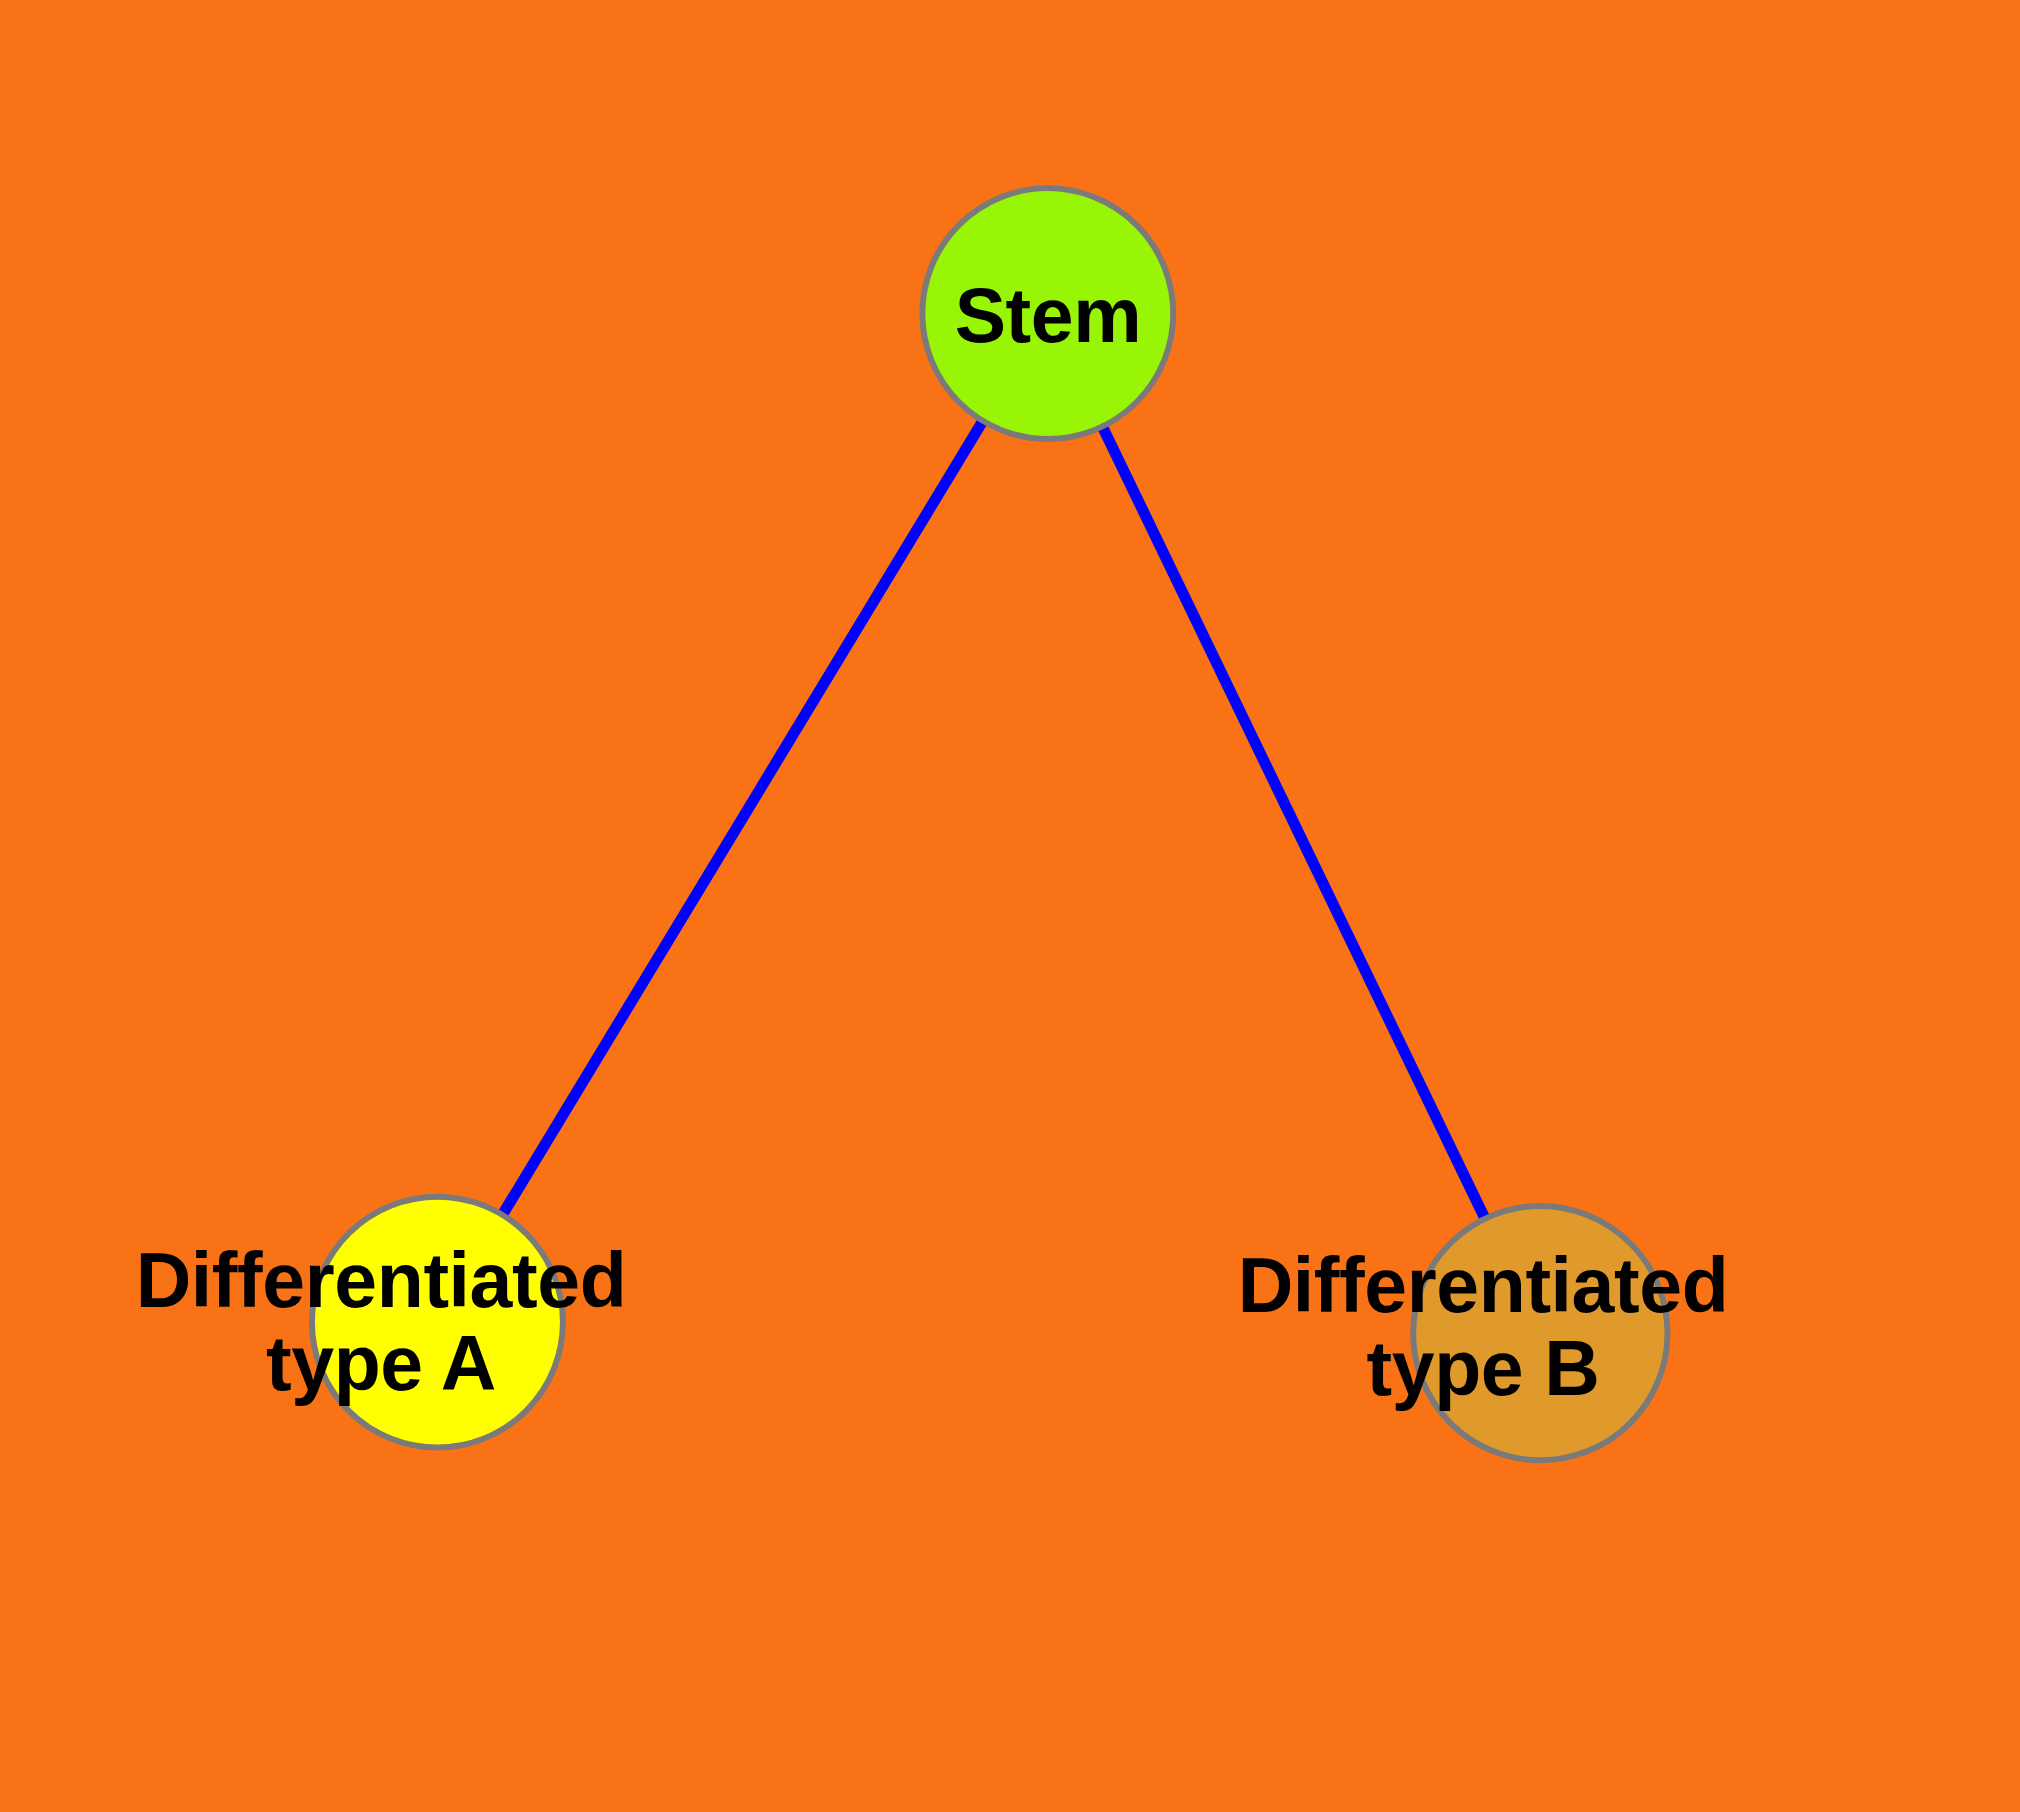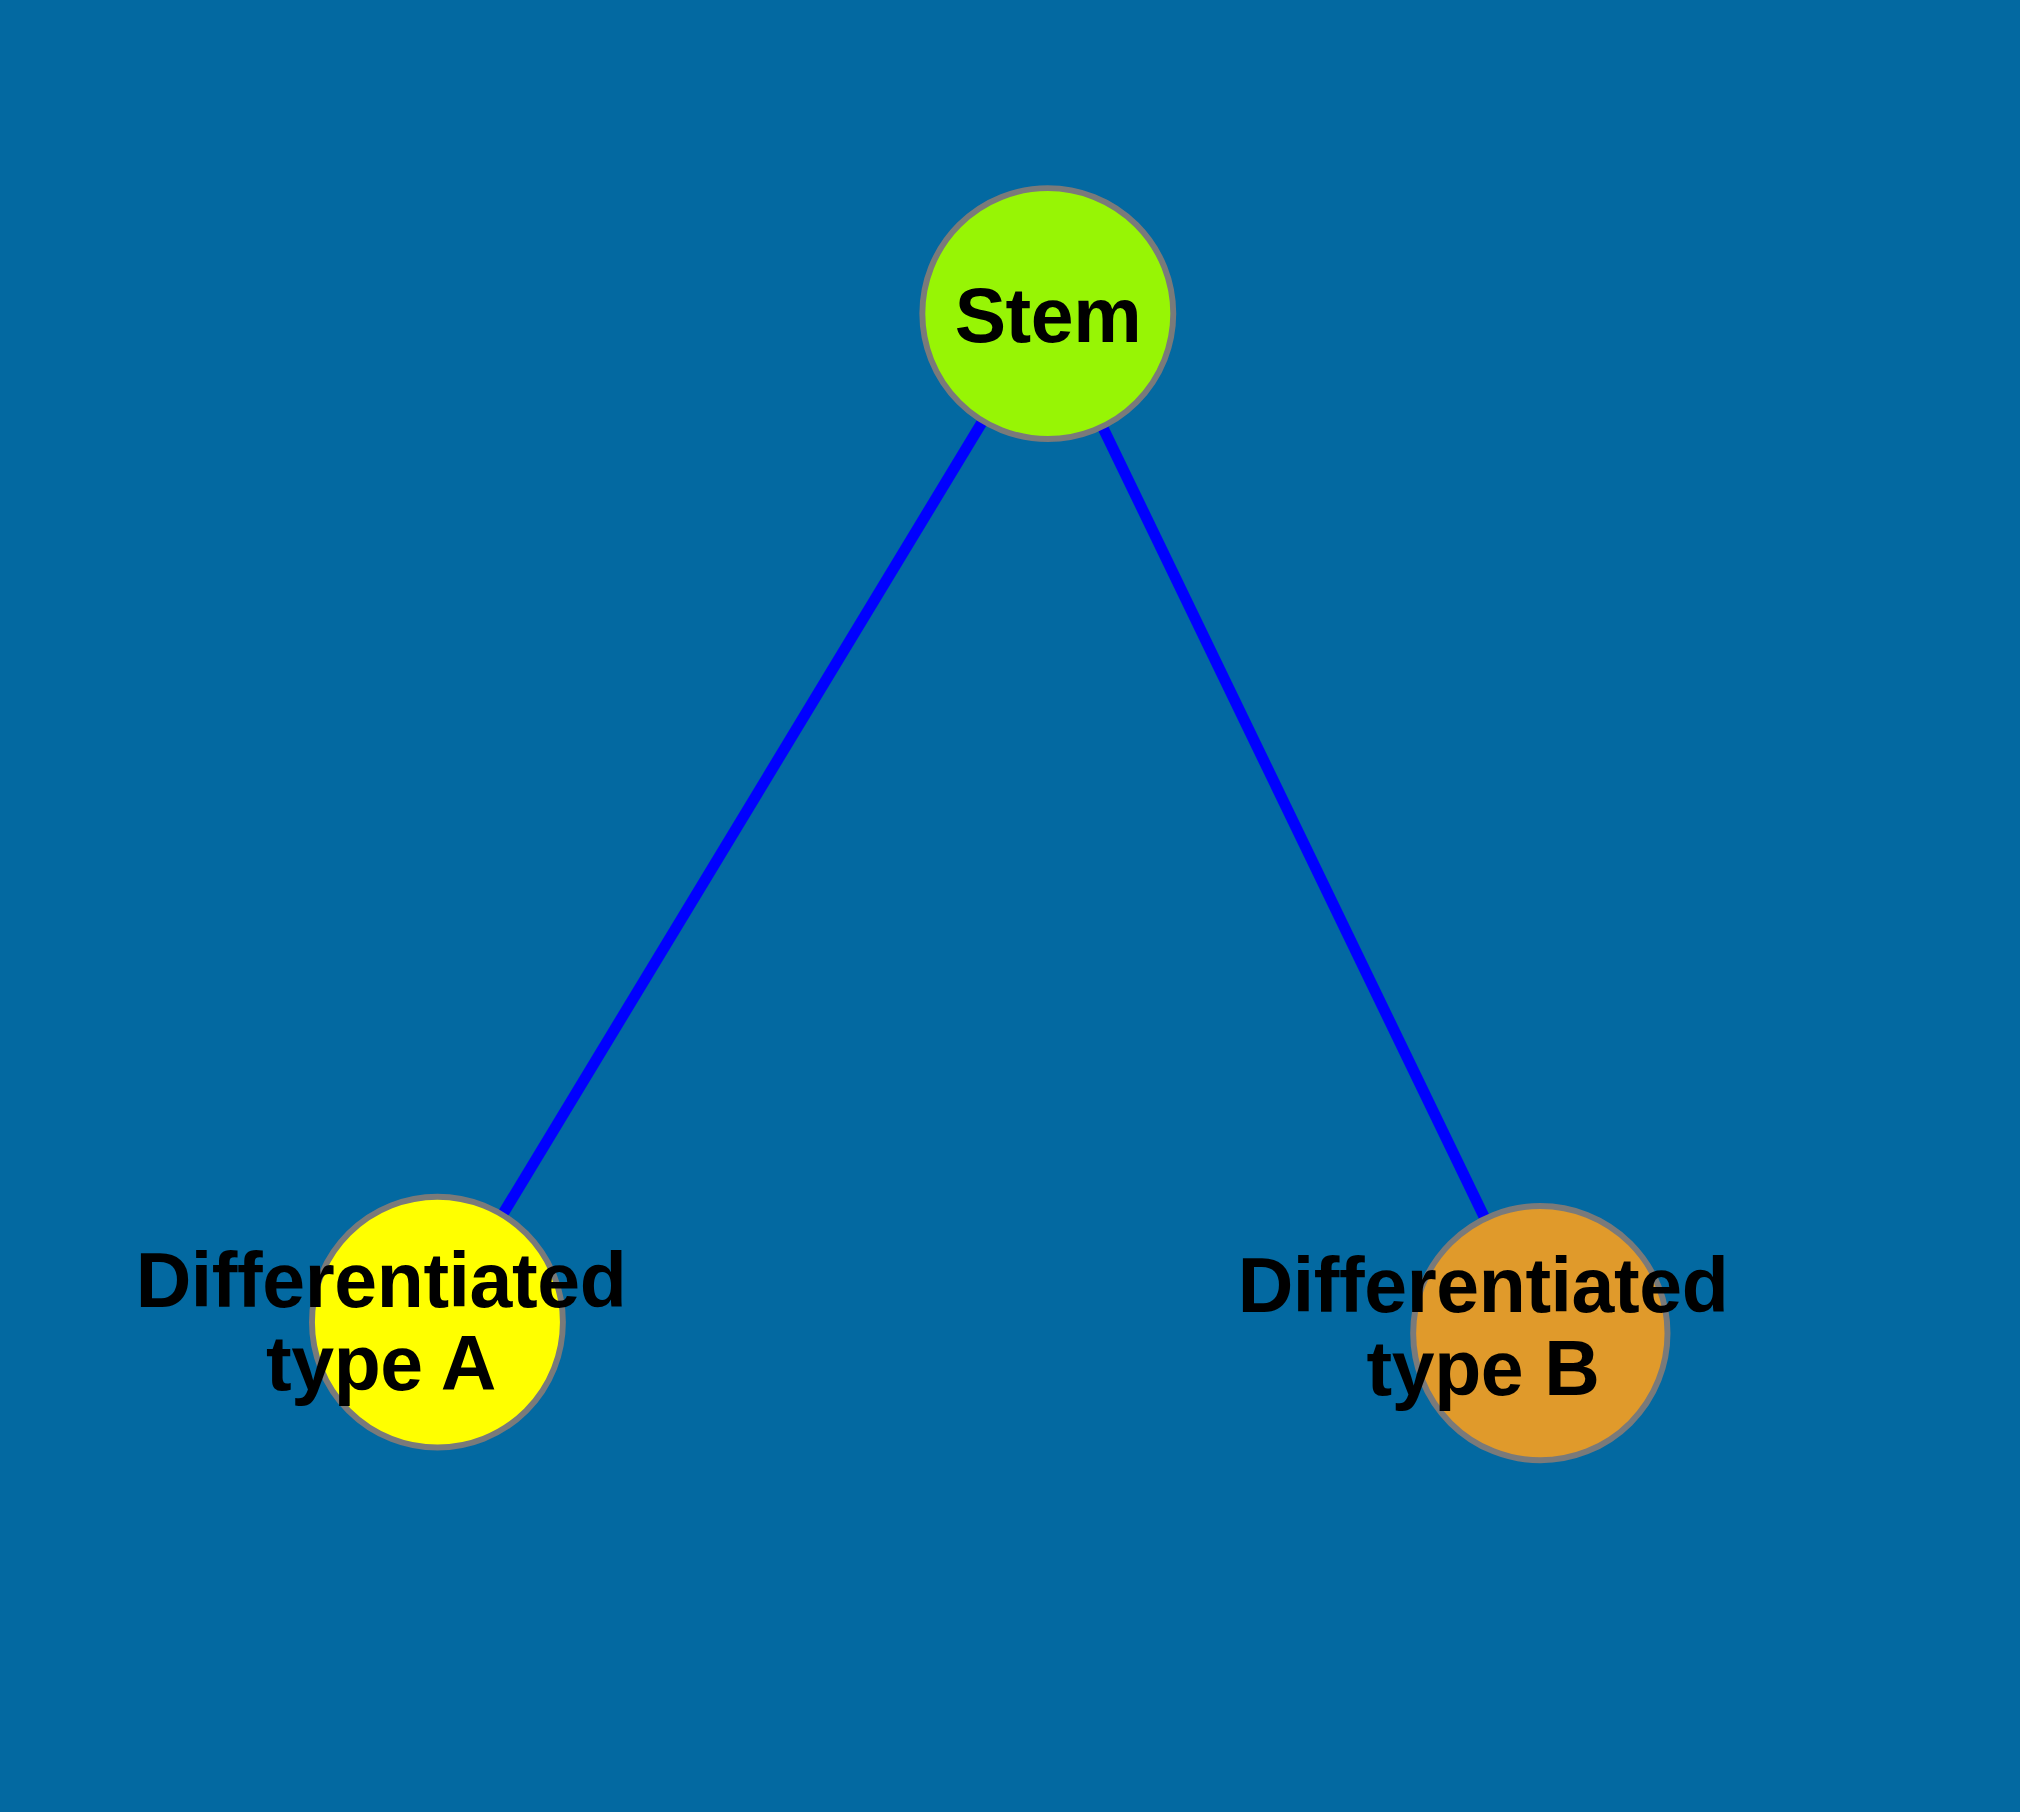--- a/index.html
+++ b/index.html
@@ -5,21 +5,21 @@
 <style>
   html, body {
     margin: 0;
     padding: 0;
     background: #ffffff;
   }
   #canvas {
     position: relative;
     width: 2021px;
     height: 1812px;
-    background: #0369a1;
+    background: #f97316;
     overflow: hidden;
     font-family: "Liberation Sans", "DejaVu Sans", sans-serif;
   }
   #graph-svg {
     position: absolute;
     left: 0;
     top: 0;
     width: 2021px;
     height: 1812px;
   }

